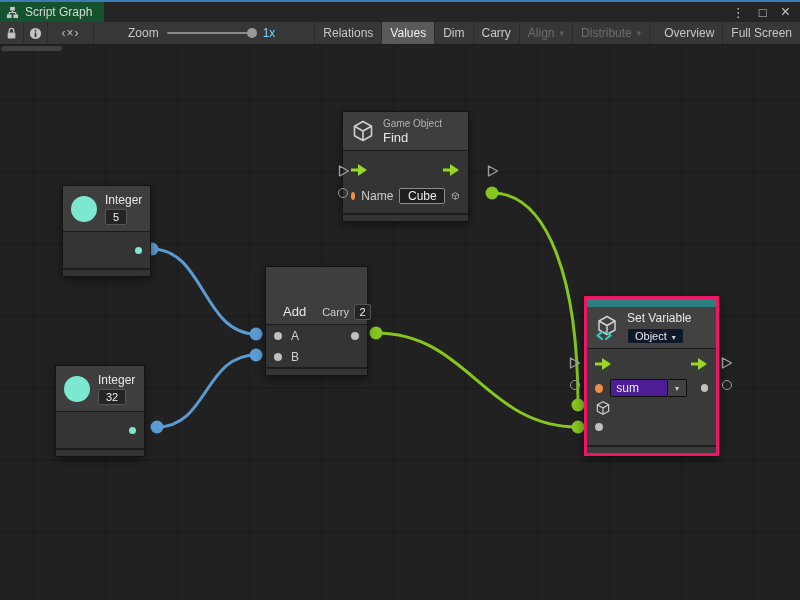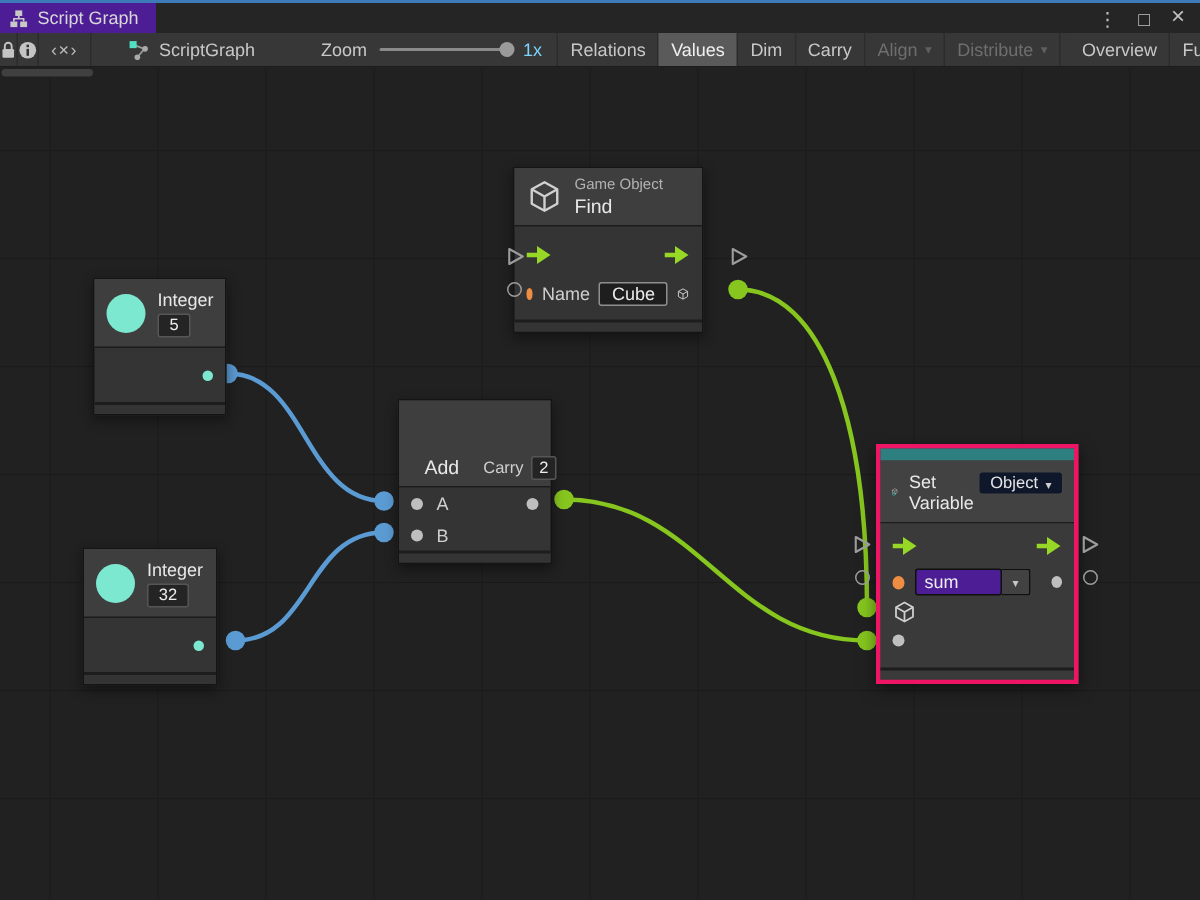--- a/index.html
+++ b/index.html
@@ -4,21 +4,21 @@
 <style>
   * { margin:0; padding:0; box-sizing:border-box; }
   html,body { width:800px; height:600px; overflow:hidden; background:#202020;
               font-family:"Liberation Sans","DejaVu Sans",sans-serif; }
   .window { position:relative; width:800px; height:600px; background:#222; }
 
   
   .focus-line { position:absolute; left:0; top:0; width:100%; height:2px; background:#3d7ab8; z-index:5; }
   .tabbar { position:absolute; left:0; top:2px; width:100%; height:20px; background:#252525;
             display:flex; align-items:stretch; }
-  .tab { display:flex; align-items:center; gap:6px; padding:0 12px 0 6px; background:#4c1d95;
+  .tab { display:flex; align-items:center; gap:6px; padding:0 12px 0 6px; background:#14532d;
          color:#d8d8d8; font-size:12px; }
   .win-controls { margin-left:auto; display:flex; align-items:center; gap:14px; padding-right:10px;
                   color:#c0c0c0; font-size:13px; }
   .win-controls span { cursor:default; line-height:1; }
 
   
   .toolbar { position:absolute; left:0; top:22px; width:100%; height:23px; background:#373737;
              border-bottom:1px solid #1c1c1c; display:flex; align-items:stretch; font-size:12px; color:#c8c8c8; }
   .tbtn { display:flex; align-items:center; justify-content:center; padding:0 8px;
           border-right:1px solid #2c2c2c; background:#373737; white-space:nowrap; }
@@ -86,21 +86,21 @@
   .find-body { padding:6px 0 4px 0; }
   .exec-row { height:26px; padding:0 8px; justify-content:space-between; }
   .name-row { height:26px; padding:0 8px; gap:6px; color:#cfcfcf; font-size:12px; }
   .node.find .n-foot { height:8px; }
 
   
   .node.setvar { width:135px; border:3px solid #ed1564; background:#3a3a3a; box-shadow:0 3px 10px rgba(0,0,0,.5); }
   .sv-strip { height:8px; background:#2e7f7f; }
   .sv-head { height:42px; padding:0 7px; gap:7px; background:#424242; border-bottom:1px solid #1b1b1b;
              display:flex; align-items:center; }
-  .sv-col { display:flex; flex-direction:row; gap:3px; align-items:flex-start; }
+  .sv-col { display:flex; flex-direction:column; gap:3px; align-items:flex-start; }
   .sv-kind-btn { display:flex; align-items:flex-end; gap:5px; background:#0f172a; border:1px solid #444;
                  border-radius:3px; color:#e6e6e6; font-size:11px; padding:1px 7px; }
   .sv-kind-btn .dd { font-size:8px; color:#cfcfcf; }
   .sv-body { padding-top:2px; background:#3a3a3a; }
   .sv-exec { height:26px; padding:0 8px; justify-content:space-between; }
   .sv-sum  { height:22px; padding:0 8px; gap:7px; }
   .sumbox  { width:58px; height:18px; background:#4c1d95; border:1px solid #0f0f0f; border-radius:2px;
              color:#ececec; font-size:12px; padding:0 5px; }
   .sum-dd  { width:20px; height:18px; background:#424242; border:1px solid #0f0f0f; border-left:0;
              display:flex; align-items:center; justify-content:center; color:#c8c8c8; font-size:8px;
@@ -147,30 +147,20 @@
     </div>
     <div class="tbtn icon-btn">
       <svg width="13" height="13" viewBox="0 0 14 14">
         <circle cx="7" cy="7" r="6" fill="#c4c4c4"></circle>
         <rect x="6.1" y="3" width="1.8" height="1.8" fill="#333"></rect>
         <rect x="6.1" y="6" width="1.8" height="5" fill="#333"></rect>
       </svg>
     </div>
     <div class="tbtn code-btn">‹×›</div>
 
-    <div class="tbtn graph-crumb" style="border-right:0;margin-left:14px">
-      <svg width="15" height="15" viewBox="0 0 16 16">
-        <line x1="4" y1="4" x2="12" y2="7" stroke="#9a9a9a" stroke-width="1.2"></line>
-        <line x1="12" y1="7" x2="7" y2="13" stroke="#9a9a9a" stroke-width="1.2"></line>
-        <rect x="1.5" y="1.5" width="5" height="5" fill="#52e0c4"></rect>
-        <circle cx="12.5" cy="7" r="2" fill="#aaaaaa"></circle>
-        <circle cx="7" cy="13" r="2" fill="#aaaaaa"></circle>
-      </svg>
-      <span>ScriptGraph</span>
-    </div>
 
     <div class="zoom-group" style="margin-left:24px">
       <span>Zoom</span>
       <div class="zoom-track">
         <div class="zoom-thumb"></div>
       </div>
       <span class="zoom-val">1x</span>
     </div>
 
     <div class="tb-spacer"></div>

